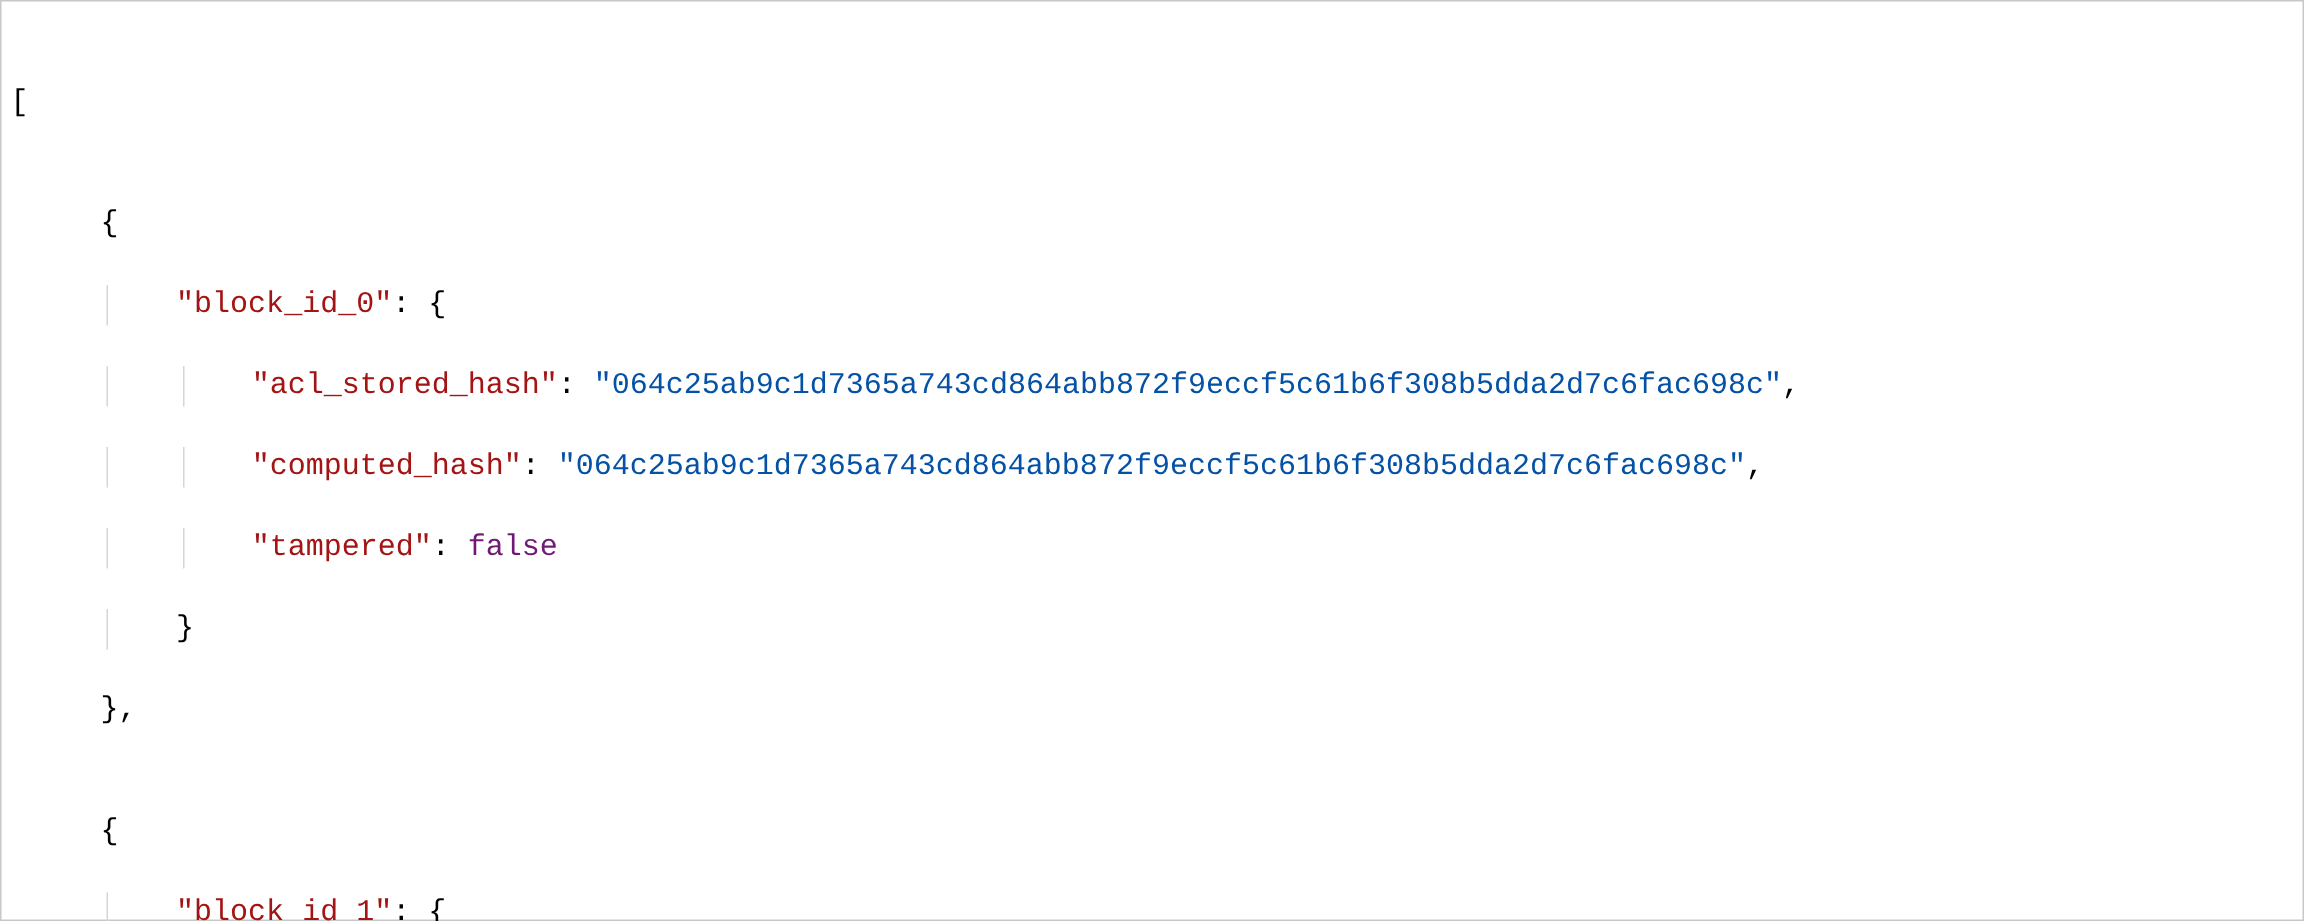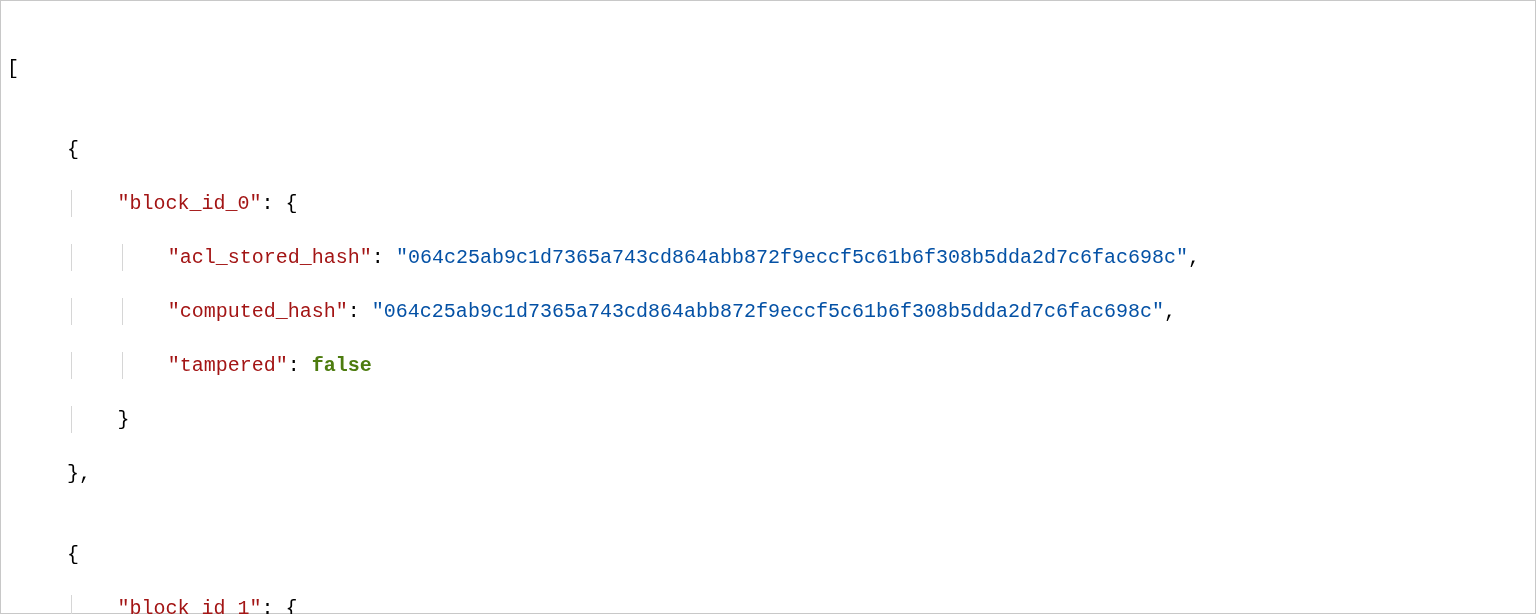--- a/index.html
+++ b/index.html
@@ -40,21 +40,21 @@
     bottom: 0;
     width: 0;
     border-left: 1px solid #d6d6d6;
   }
   .g1 { left: calc(5ch + 0.35ch); }    
   .g2 { left: calc(9.2ch + 0.35ch); }  
   
   .punct  { color: #000000; }
   .key    { color: #a31515; }
   .strval { color: #0451a5; }
-  .kwval  { color: #4d7c0f; font-weight: bold; }
+  .kwval  { color: #701a75; }
 </style>
 </head>
 <body>
 
 <div class="viewer">
 
 <span class="line ind0"><span class="punct">[</span></span>
 
 <span class="line ind1"><span class="punct">{</span></span>
 <span class="line ind2"><span class="guide g1"></span><span class="key">"block_id_0"</span><span class="punct">: </span><span class="punct">{</span></span>

